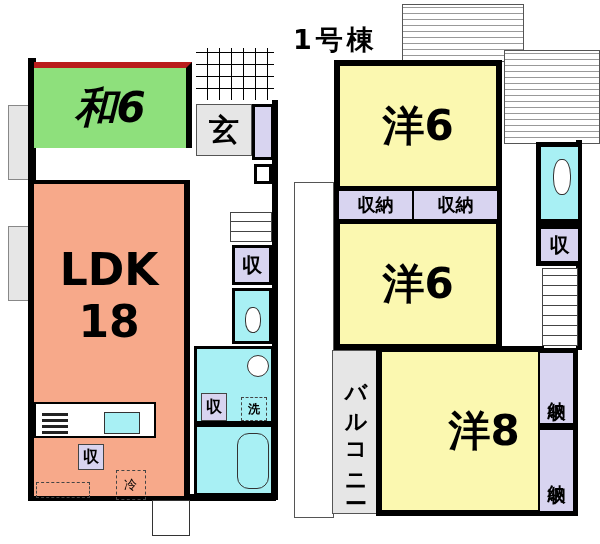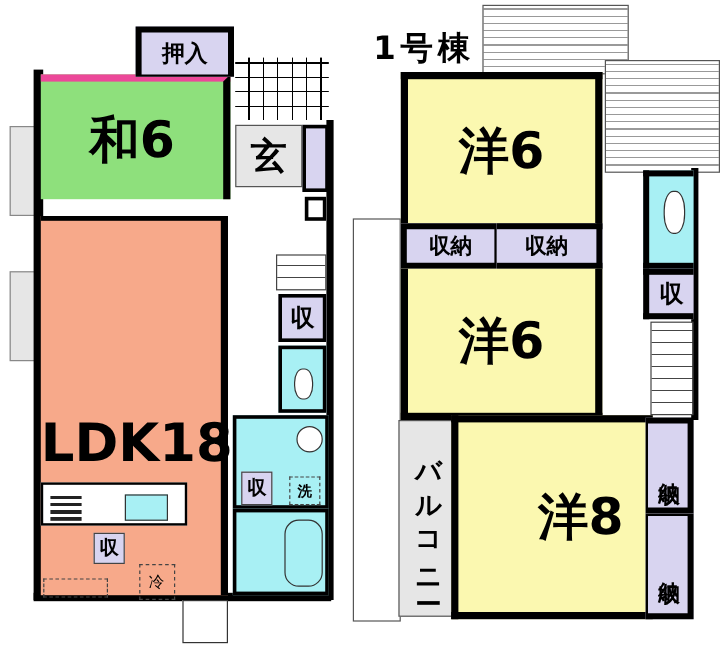--- a/index.html
+++ b/index.html
@@ -20,40 +20,37 @@
 <body>
 
 <div class="abs" style="left:0;top:0;width:290px;height:544px;">
 
   <div class="abs grey" style="left:8px;top:105px;width:24px;height:75px;"></div>
   <div class="abs grey" style="left:8px;top:226px;width:24px;height:75px;"></div>
 
   <div class="abs wall" style="left:28px;top:58px;width:8px;height:442px;"></div>
   <div class="abs wall" style="left:28px;top:494px;width:248px;height:7px;"></div>
 
-  <div class="abs room" style="left:34px;top:62px;width:158px;height:104px;background:#8ee07c;border-top:6px solid #ec4899;border-right:6px solid #000;">
+  <div class="abs room" style="left:34px;top:62px;width:158px;height:86px;background:#8ee07c;border-top:6px solid #b91c1c;border-right:6px solid #000;font-style:italic;">
     <span style="font-size:42px;">和6</span>
   </div>
 
-  <div class="abs storage lbl" style="left:113px;top:22px;width:82px;height:42px;border:5px solid #000;border-bottom:2px solid #000;">
-    <span style="font-size:19px;">押入</span>
-  </div>
 
   <div class="abs" style="left:196px;top:48px;width:78px;height:52px;background:repeating-linear-gradient(0deg,#fff 0 11px,#000 11px 12px),#fff;">
     <div class="abs" style="inset:0;background:repeating-linear-gradient(90deg,transparent 0 11px,#000 11px 12px);"></div>
   </div>
 
   <div class="abs lbl" style="left:196px;top:104px;width:56px;height:52px;background:#e6e6e6;border:1px solid #555;">
     <span style="font-size:30px;">玄</span>
   </div>
   <div class="abs storage" style="left:252px;top:104px;width:22px;height:56px;border:3px solid #000;"></div>
   <div class="abs wall" style="left:272px;top:100px;width:6px;height:400px;"></div>
   <div class="abs thin" style="left:254px;top:164px;width:18px;height:20px;border:3px solid #000;"></div>
 
-  <div class="abs room" style="left:34px;top:180px;width:156px;height:316px;background:#f7a98a;border-right:6px solid #000;border-top:4px solid #000;flex-direction:row;justify-content:flex-start;padding-top:60px;">
+  <div class="abs room" style="left:34px;top:180px;width:156px;height:316px;background:#f7a98a;border-right:6px solid #000;border-top:4px solid #000;flex-direction:column;justify-content:flex-start;padding-top:60px;">
     <span style="font-size:44px;line-height:52px;">LDK</span>
     <span style="font-size:44px;line-height:52px;">18</span>
   </div>
 
   <div class="abs" style="left:34px;top:402px;width:122px;height:36px;background:#fff;border:2px solid #000;">
     <div class="abs" style="left:6px;top:6px;width:26px;height:24px;background:repeating-linear-gradient(0deg,#222 0 3px,#fff 3px 6px);"></div>
     <div class="abs" style="left:68px;top:8px;width:36px;height:22px;background:#a8f0f4;border:1px solid #333;"></div>
   </div>
   <div class="abs storage lbl" style="left:78px;top:444px;width:26px;height:26px;border:1px solid #444;">
     <span style="font-size:16px;">収</span>
@@ -83,21 +80,21 @@
     <div class="abs" style="left:50px;top:6px;width:22px;height:22px;border:1px solid #333;border-radius:50%;background:#fff;"></div>
   </div>
 
   <div class="abs" style="left:194px;top:424px;width:80px;height:72px;background:#a8f0f4;border:3px solid #000;">
     <div class="abs" style="left:40px;top:6px;width:32px;height:56px;border:1px solid #333;border-radius:12px;"></div>
   </div>
 
   <div class="abs thin" style="left:152px;top:500px;width:38px;height:36px;"></div>
 </div>
 
-<div class="abs" style="left:311px;top:22px;font-size:27px;font-weight:bold;letter-spacing:4px;">1号棟</div>
+<div class="abs" style="left:293px;top:22px;font-size:27px;font-weight:bold;letter-spacing:4px;">1号棟</div>
 
 <div class="abs" style="left:290px;top:0;width:310px;height:544px;">
 
   <div class="abs hatch" style="left:112px;top:4px;width:122px;height:58px;"></div>
   <div class="abs hatch" style="left:214px;top:50px;width:96px;height:94px;"></div>
 
   <div class="abs" style="left:4px;top:182px;width:40px;height:336px;border:1px solid #555;background:#fff;"></div>
   <div class="abs lbl" style="left:42px;top:350px;width:48px;height:164px;background:#e6e6e6;border:1px solid #555;flex-direction:column;">
     <span style="writing-mode:vertical-rl;font-size:22px;letter-spacing:6px;">バルコニー</span>
   </div>

